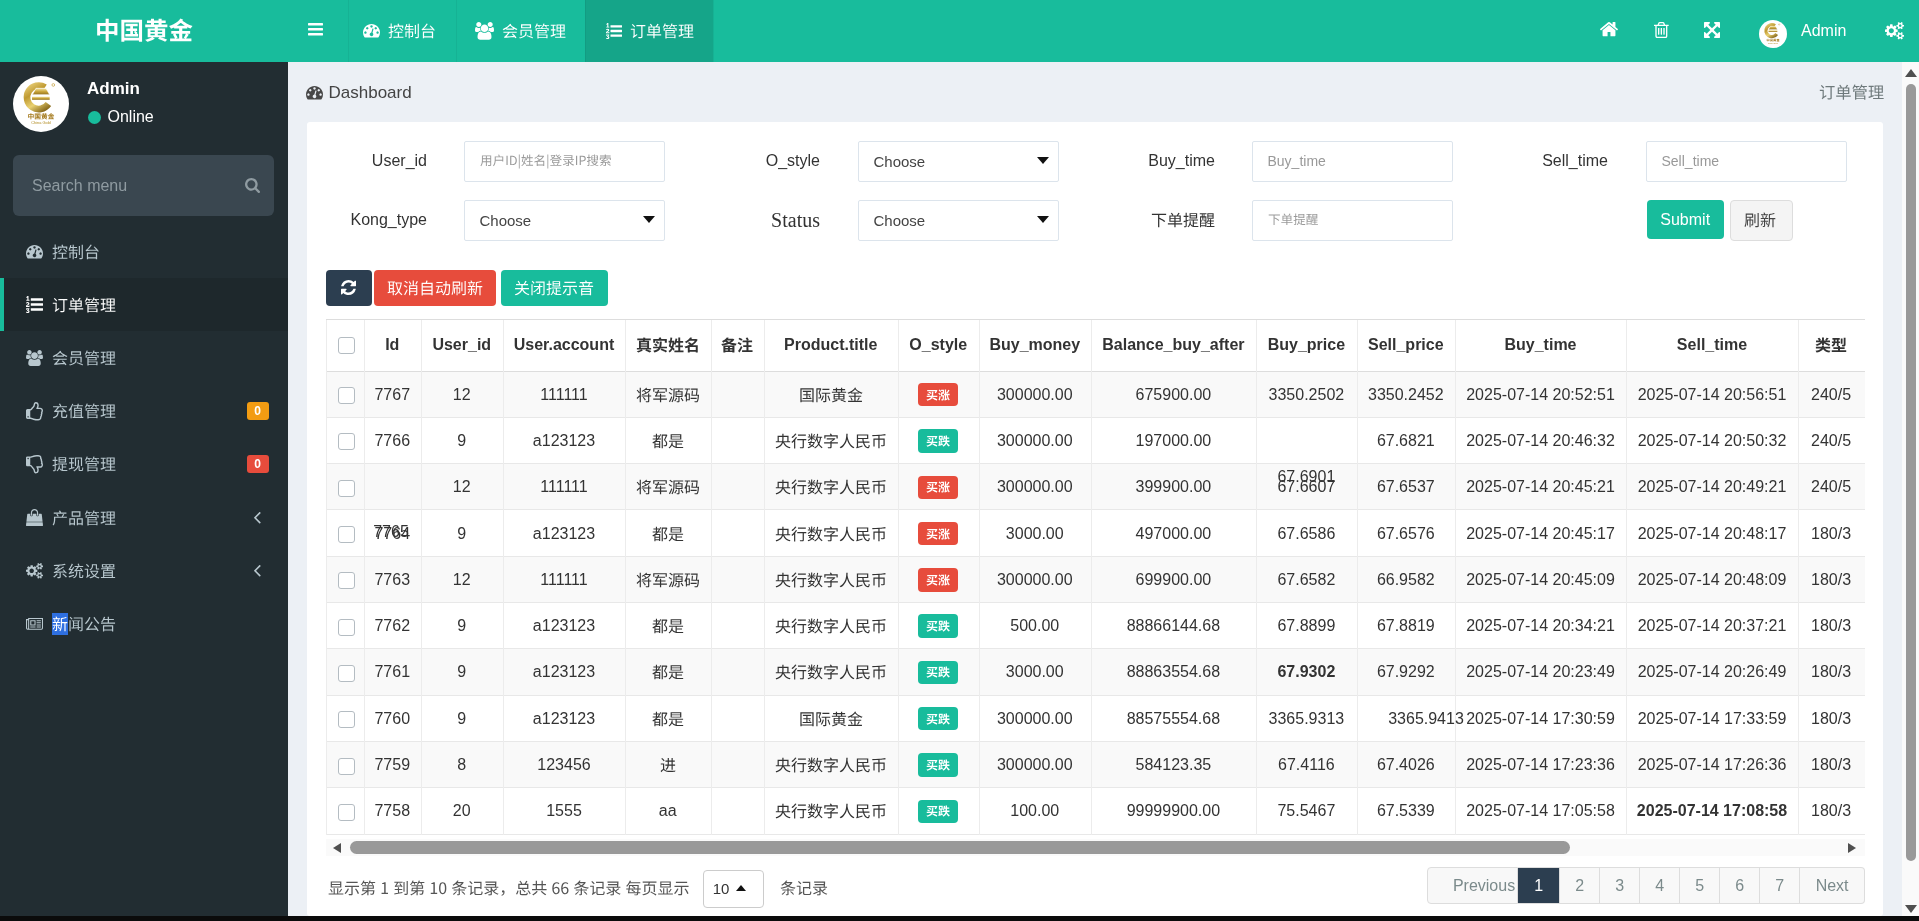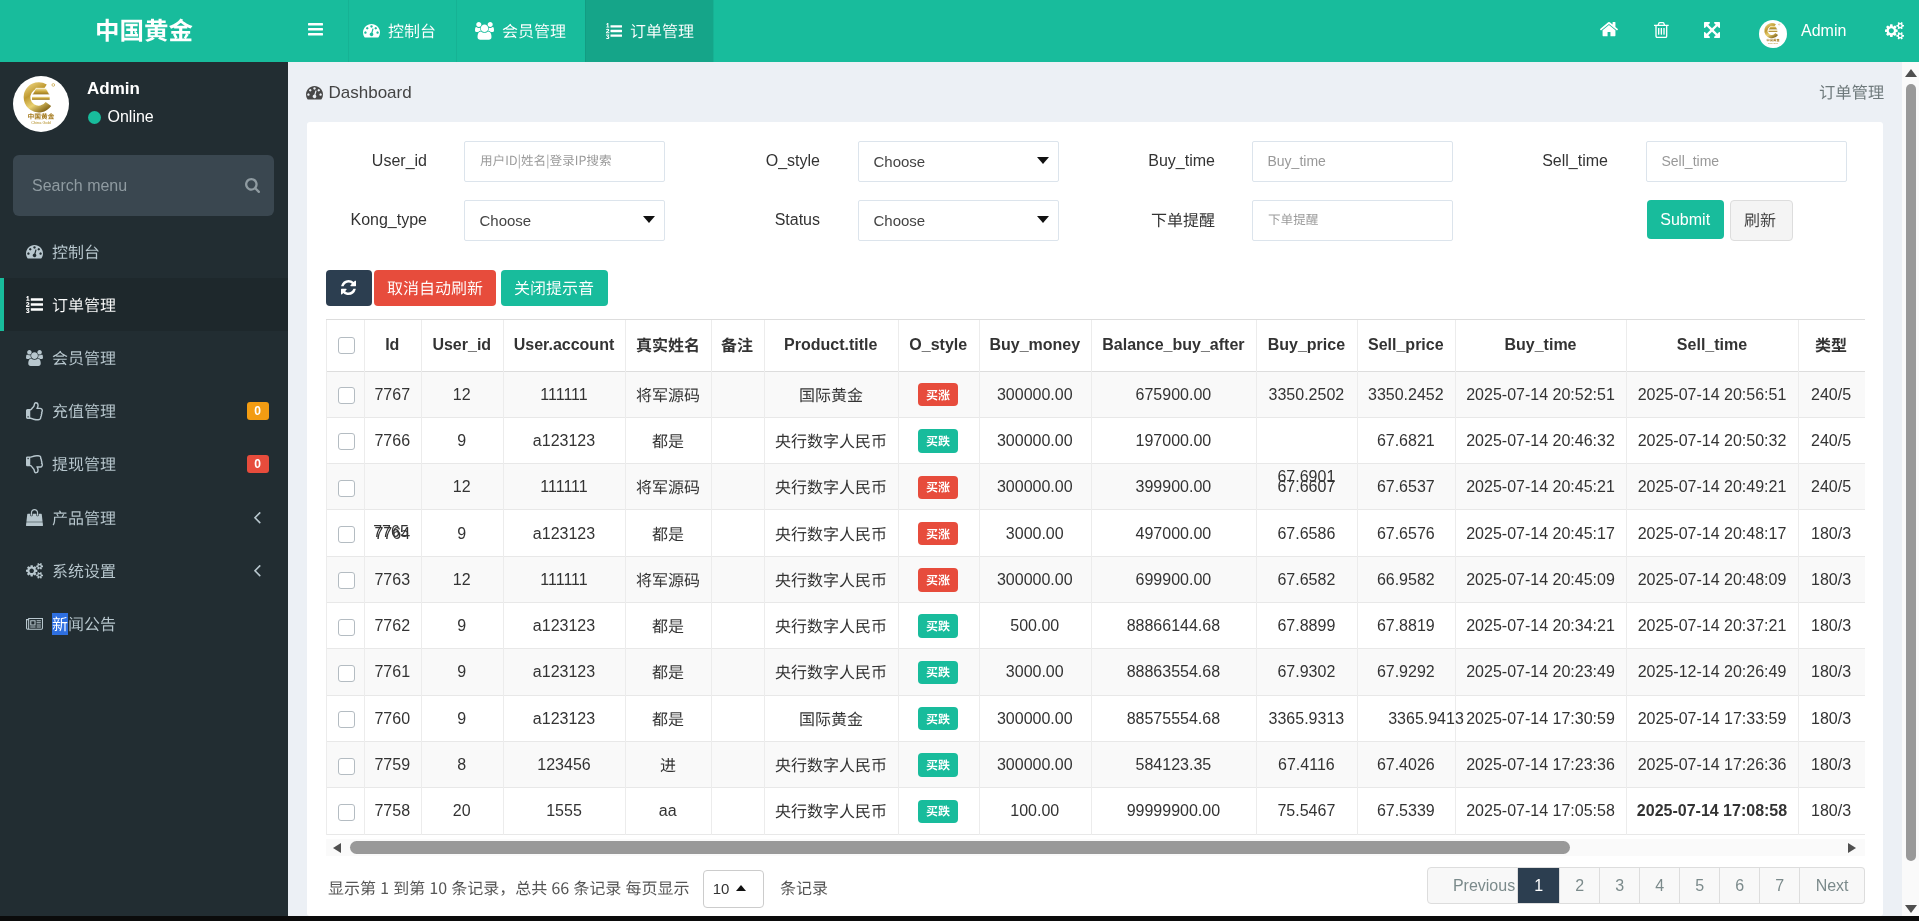--- a/index.html
+++ b/index.html
@@ -343,21 +343,21 @@
 <div class="rt" style="left:1215px;top:160.5px;font-size:16px;color:#333;font-weight:normal;">Buy_time</div>
 <div class="a" style="left:1251.5px;top:141px;width:199px;height:39px;background:#fff;border:1px solid #dce4ec;border-radius:2px"></div>
 <div class="lt" style="left:1267.5px;top:160.5px;font-size:14px;color:#999;font-weight:normal;">Buy_time</div>
 <div class="rt" style="left:1608px;top:160.5px;font-size:16px;color:#333;font-weight:normal;">Sell_time</div>
 <div class="a" style="left:1645.5px;top:141px;width:199px;height:39px;background:#fff;border:1px solid #dce4ec;border-radius:2px"></div>
 <div class="lt" style="left:1661.5px;top:160.5px;font-size:14px;color:#999;font-weight:normal;">Sell_time</div>
 <div class="rt" style="left:427px;top:219.5px;font-size:16px;color:#333;font-weight:normal;">Kong_type</div>
 <div class="a" style="left:463.5px;top:200px;width:199px;height:39px;background:#fff;border:1px solid #dce4ec;border-radius:2px"></div>
 <div class="lt" style="left:479.5px;top:219.5px;font-size:15px;color:#444;font-weight:normal;">Choose</div>
 <div class="a" style="left:642.5px;top:215.8px;width:0;height:0;border-left:6.5px solid transparent;border-right:6.5px solid transparent;border-top:7.5px solid #111"></div>
-<div class="rt" style="left:820px;top:219.5px;font-size:16px;color:#333;font-weight:normal;">Status</div>
+<div class="rt" style="left:820px;top:219.5px;font-size:20px;color:#333;font-weight:normal;font-family:Liberation Serif, serif;">Status</div>
 <div class="a" style="left:857.5px;top:200px;width:199px;height:39px;background:#fff;border:1px solid #dce4ec;border-radius:2px"></div>
 <div class="lt" style="left:873.5px;top:219.5px;font-size:15px;color:#444;font-weight:normal;">Choose</div>
 <div class="a" style="left:1036.5px;top:215.8px;width:0;height:0;border-left:6.5px solid transparent;border-right:6.5px solid transparent;border-top:7.5px solid #111"></div>
 <svg class="t" style="left:1151.0px;top:211.5px;" width="64.0" height="16" viewBox="0 -880 4000 1000" fill="#333">
     <use href="#c4e0b" x="0"></use>
     <use href="#c5355" x="1000"></use>
     <use href="#c63d0" x="2000"></use>
     <use href="#c9192" x="3000"></use>
   </svg>
 <div class="a" style="left:1251.5px;top:200px;width:199px;height:39px;background:#fff;border:1px solid #dce4ec;border-radius:2px"></div>
@@ -647,24 +647,24 @@
     <use href="#c6c11" x="5000"></use>
     <use href="#c5e01" x="6000"></use>
   </svg>
 <div class="a" style="left:918.25px;top:660.7499999999999px;width:40px;height:23.4px;background:#18bc9c;border-radius:4px"></div>
 <svg class="t" style="left:926.2px;top:666.4px;" width="24.0" height="12" viewBox="0 -880 2000 1000" fill="#fff">
     <use href="#b4e70" x="0"></use>
     <use href="#b8dcc" x="1000"></use>
   </svg>
 <div class="ct" style="left:1034.75px;top:672.4499999999999px;font-size:16px;color:#333;font-weight:normal;">3000.00</div>
 <div class="ct" style="left:1173.4px;top:672.4499999999999px;font-size:16px;color:#333;font-weight:normal;">88863554.68</div>
-<div class="ct" style="left:1306.4px;top:672.4499999999999px;font-size:16px;color:#333;font-weight:normal;">67.9302</div>
+<div class="ct" style="left:1306.4px;top:672.4499999999999px;font-size:16px;color:#333;font-weight:bold;">67.9302</div>
 <div class="ct" style="left:1405.8px;top:672.4499999999999px;font-size:16px;color:#333;font-weight:normal;">67.9292</div>
 <div class="ct" style="left:1540.5px;top:672.4499999999999px;font-size:16px;color:#333;font-weight:normal;">2025-07-14 20:23:49</div>
-<div class="ct" style="left:1712.0px;top:672.4499999999999px;font-size:16px;color:#333;font-weight:normal;">2025-12-14 20:26:49</div>
+<div class="ct" style="left:1712.0px;top:672.4499999999999px;font-size:16px;color:#333;font-weight:normal;">2025-07-14 20:26:49</div>
 <div class="ct" style="left:1831.1px;top:672.4499999999999px;font-size:16px;color:#333;font-weight:normal;">180/3</div>
 <div class="a" style="left:337.7px;top:711.2499999999999px;width:15px;height:15px;background:#fff;border:1.5px solid #b4bcc2;border-radius:3px"></div>
 <div class="ct" style="left:392.25px;top:718.7499999999999px;font-size:16px;color:#333;font-weight:normal;">7760</div>
 <div class="ct" style="left:461.75px;top:718.7499999999999px;font-size:16px;color:#333;font-weight:normal;">9</div>
 <div class="ct" style="left:564.0px;top:718.7499999999999px;font-size:16px;color:#333;font-weight:normal;">a123123</div>
 <svg class="t" style="left:651.8px;top:710.7px;" width="32.0" height="16" viewBox="0 -880 2000 1000" fill="#333">
     <use href="#c90fd" x="0"></use>
     <use href="#c662f" x="1000"></use>
   </svg>
 <svg class="t" style="left:798.8px;top:710.7px;" width="64.0" height="16" viewBox="0 -880 4000 1000" fill="#333">

